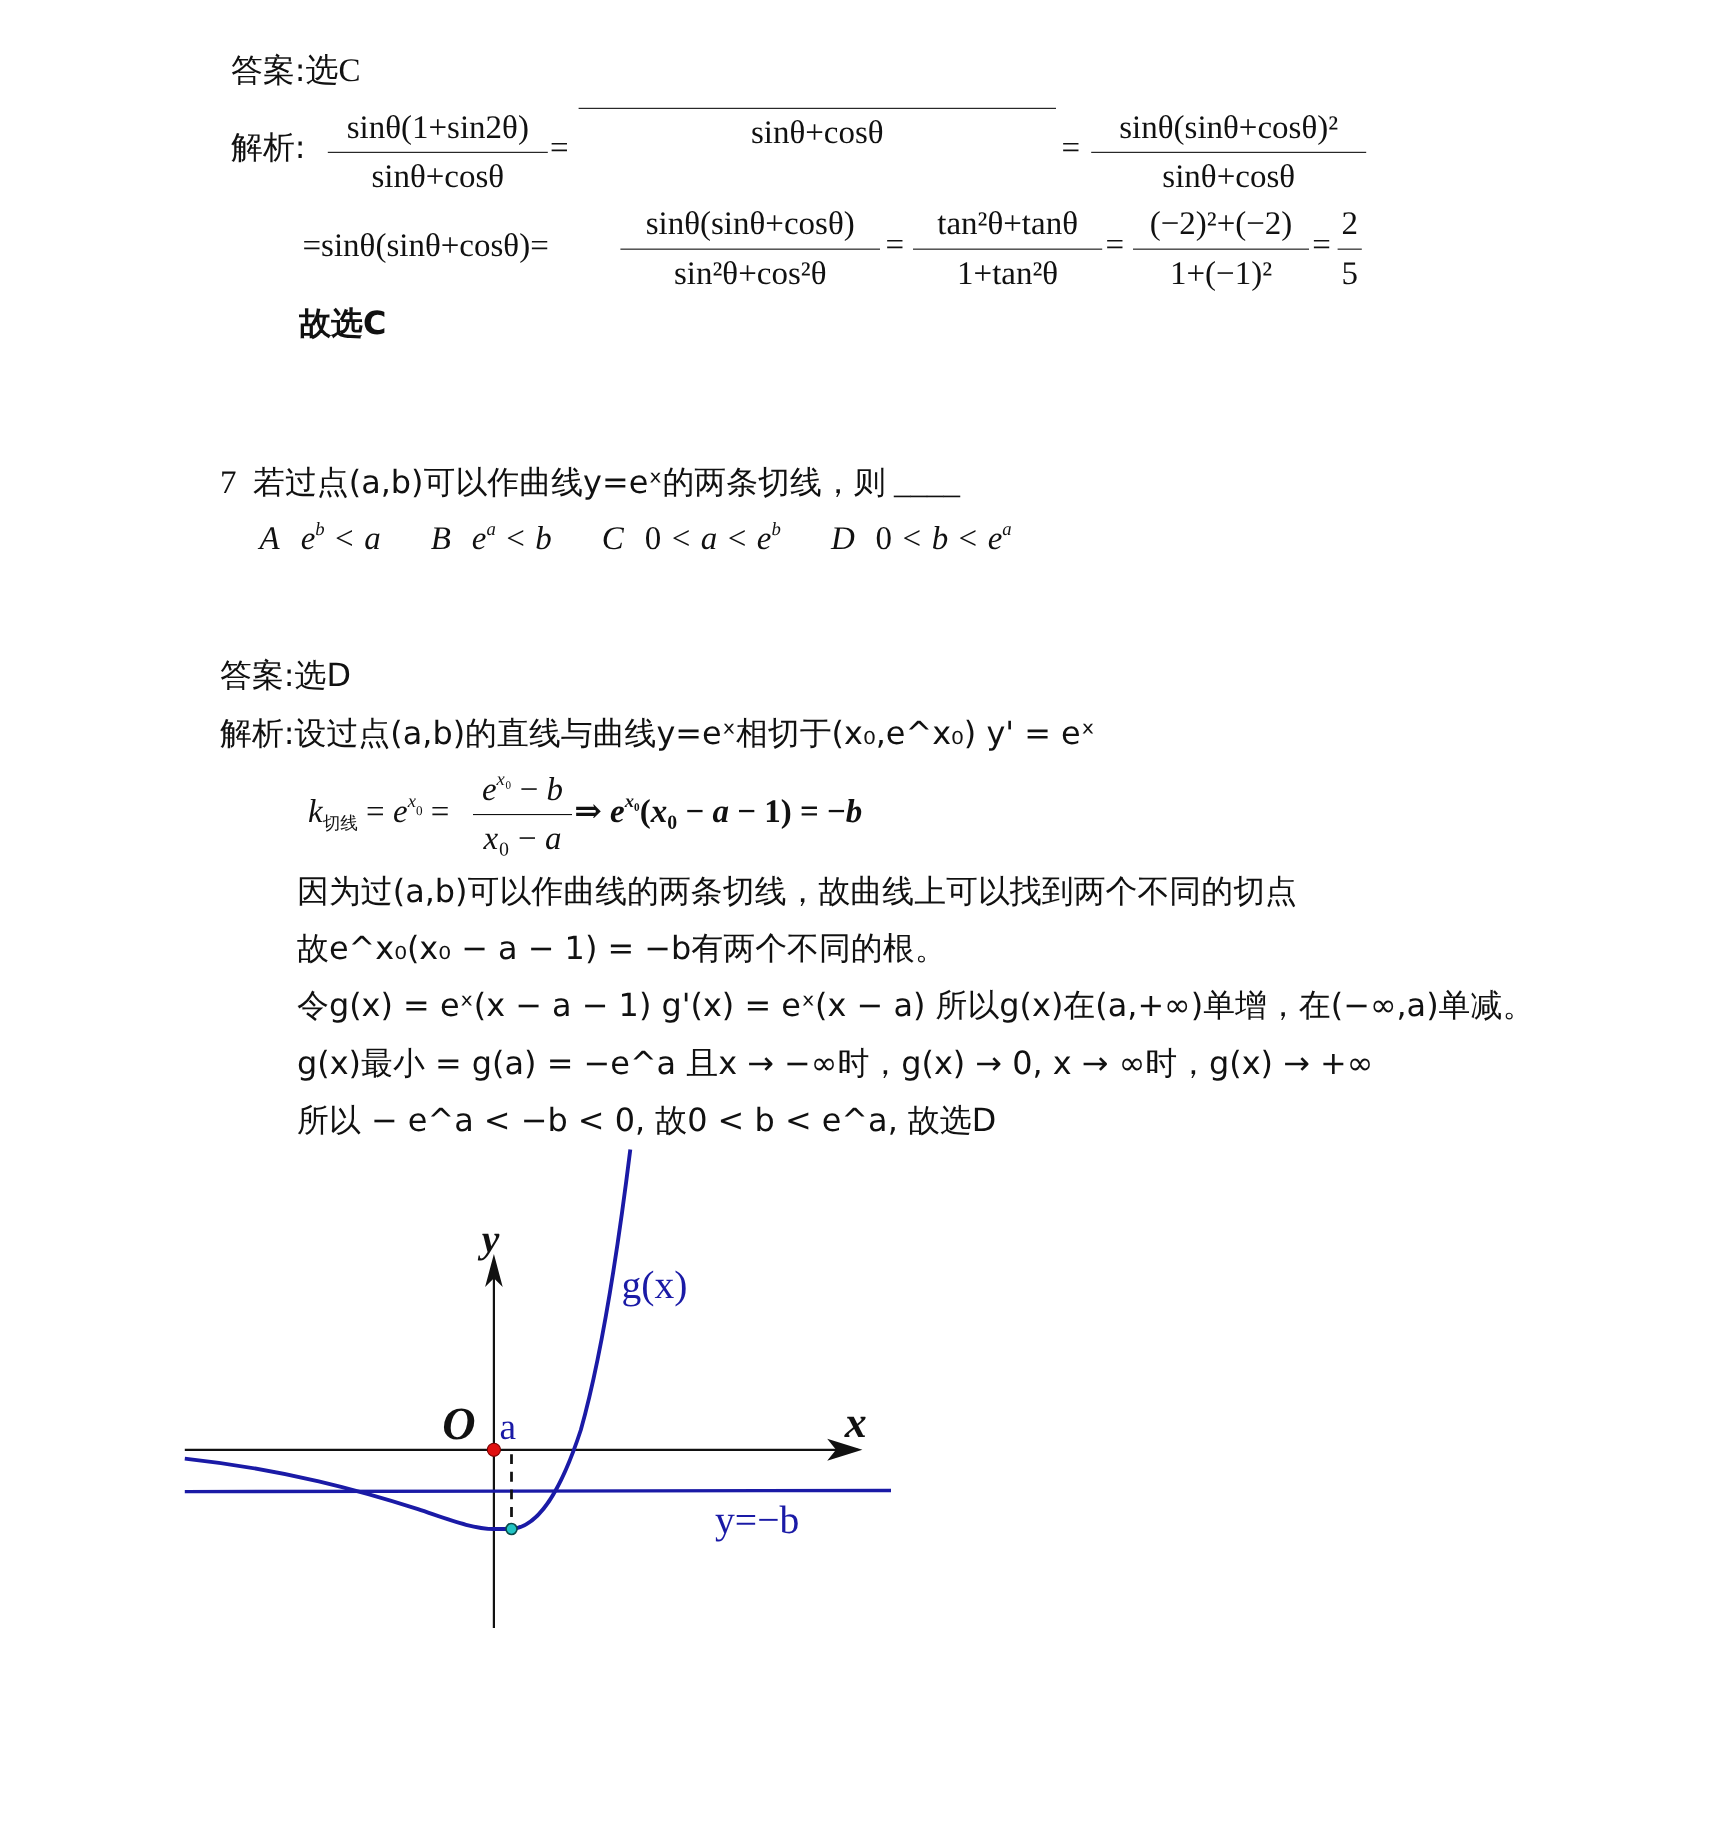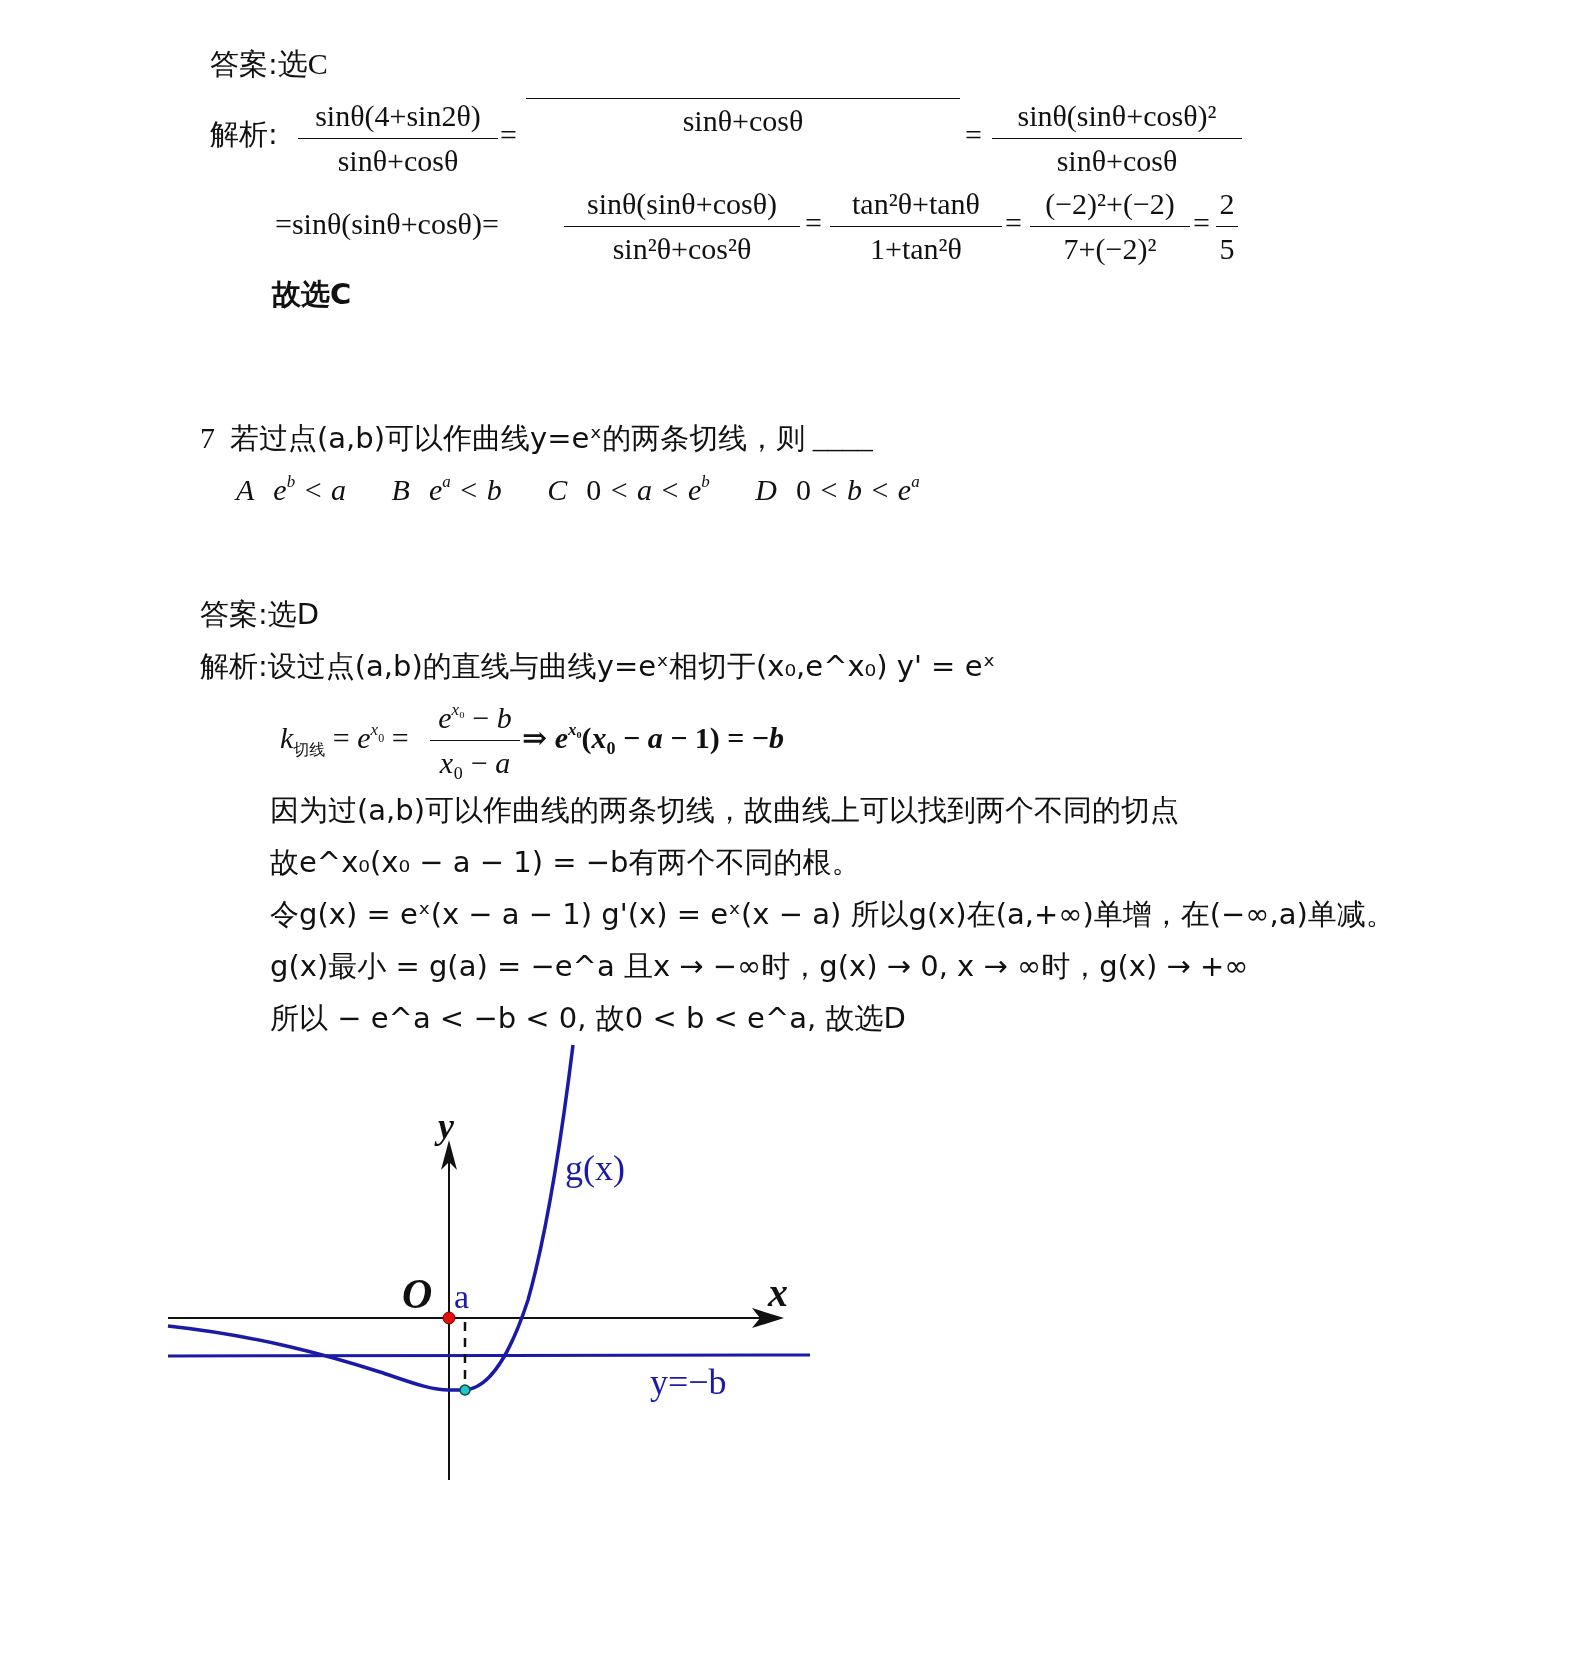--- a/index.html
+++ b/index.html
@@ -22,21 +22,21 @@
 
 <div class="abs t" style="left:210px; top:46px;">
   <span class="cn">答案:</span><span>选C</span>
 </div>
 
 <div class="abs t" style="left:210px; top:116px;">
   <span class="cn">解析:</span>
 </div>
 
 <div class="frac" style="left:298px; top:96px; width:200px;">
-  <span class="num">sinθ(4+sin2θ)</span>
+  <span class="num">sinθ(1+sin2θ)</span>
   <span class="bar"></span>
   <span class="den">sinθ+cosθ</span>
 </div>
 <div class="eq" style="left:500px; top:118px;">=</div>
 <div class="frac" style="left:526px; top:96px; width:434px;">
   <span class="bar"></span>
   <span class="den">sinθ+cosθ</span>
 </div>
 <div class="eq" style="left:965px; top:118px;">=</div>
 <div class="frac" style="left:992px; top:96px; width:250px;">
@@ -54,21 +54,21 @@
 <div class="eq" style="left:805px; top:206px;">=</div>
 <div class="frac" style="left:830px; top:184px; width:172px;">
   <span class="num">tan²θ+tanθ</span>
   <span class="bar"></span>
   <span class="den">1+tan²θ</span>
 </div>
 <div class="eq" style="left:1005px; top:206px;">=</div>
 <div class="frac" style="left:1030px; top:184px; width:160px;">
   <span class="num">(−2)²+(−2)</span>
   <span class="bar"></span>
-  <span class="den">7+(−2)²</span>
+  <span class="den">1+(−1)²</span>
 </div>
 <div class="eq" style="left:1193px; top:206px;">=</div>
 <div class="frac" style="left:1216px; top:184px; width:22px;">
   <span class="num">2</span>
   <span class="bar"></span>
   <span class="den">5</span>
 </div>
 
 <div class="abs t cn" style="left:272px; top:276px;font-weight:bold;">故选C</div>
 

